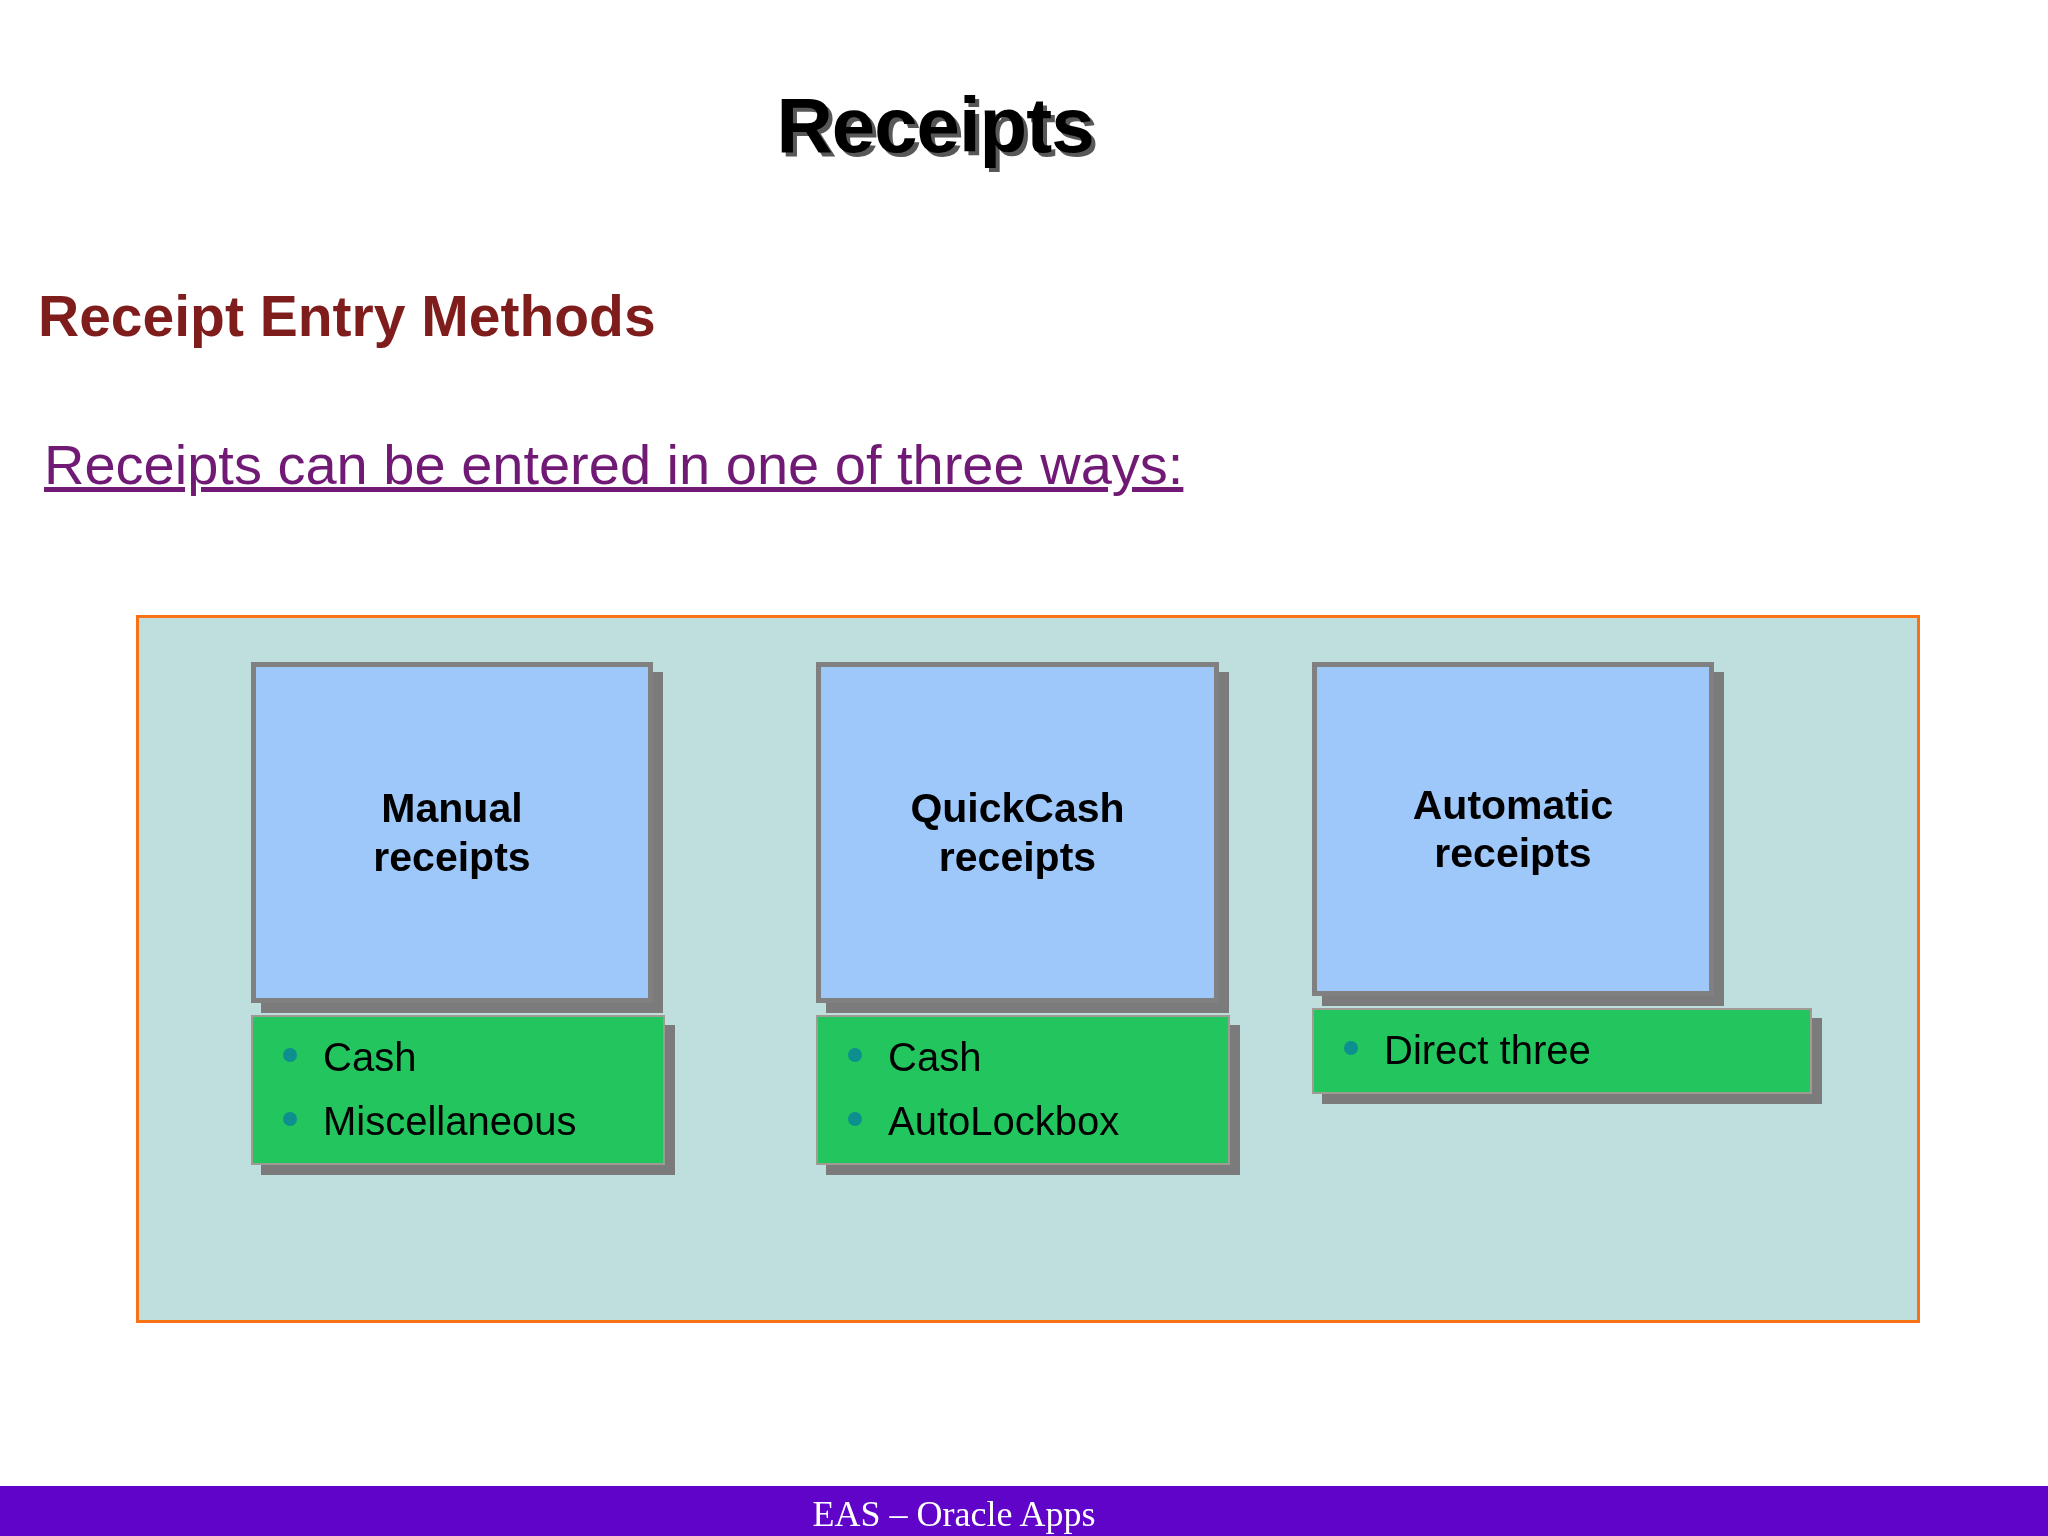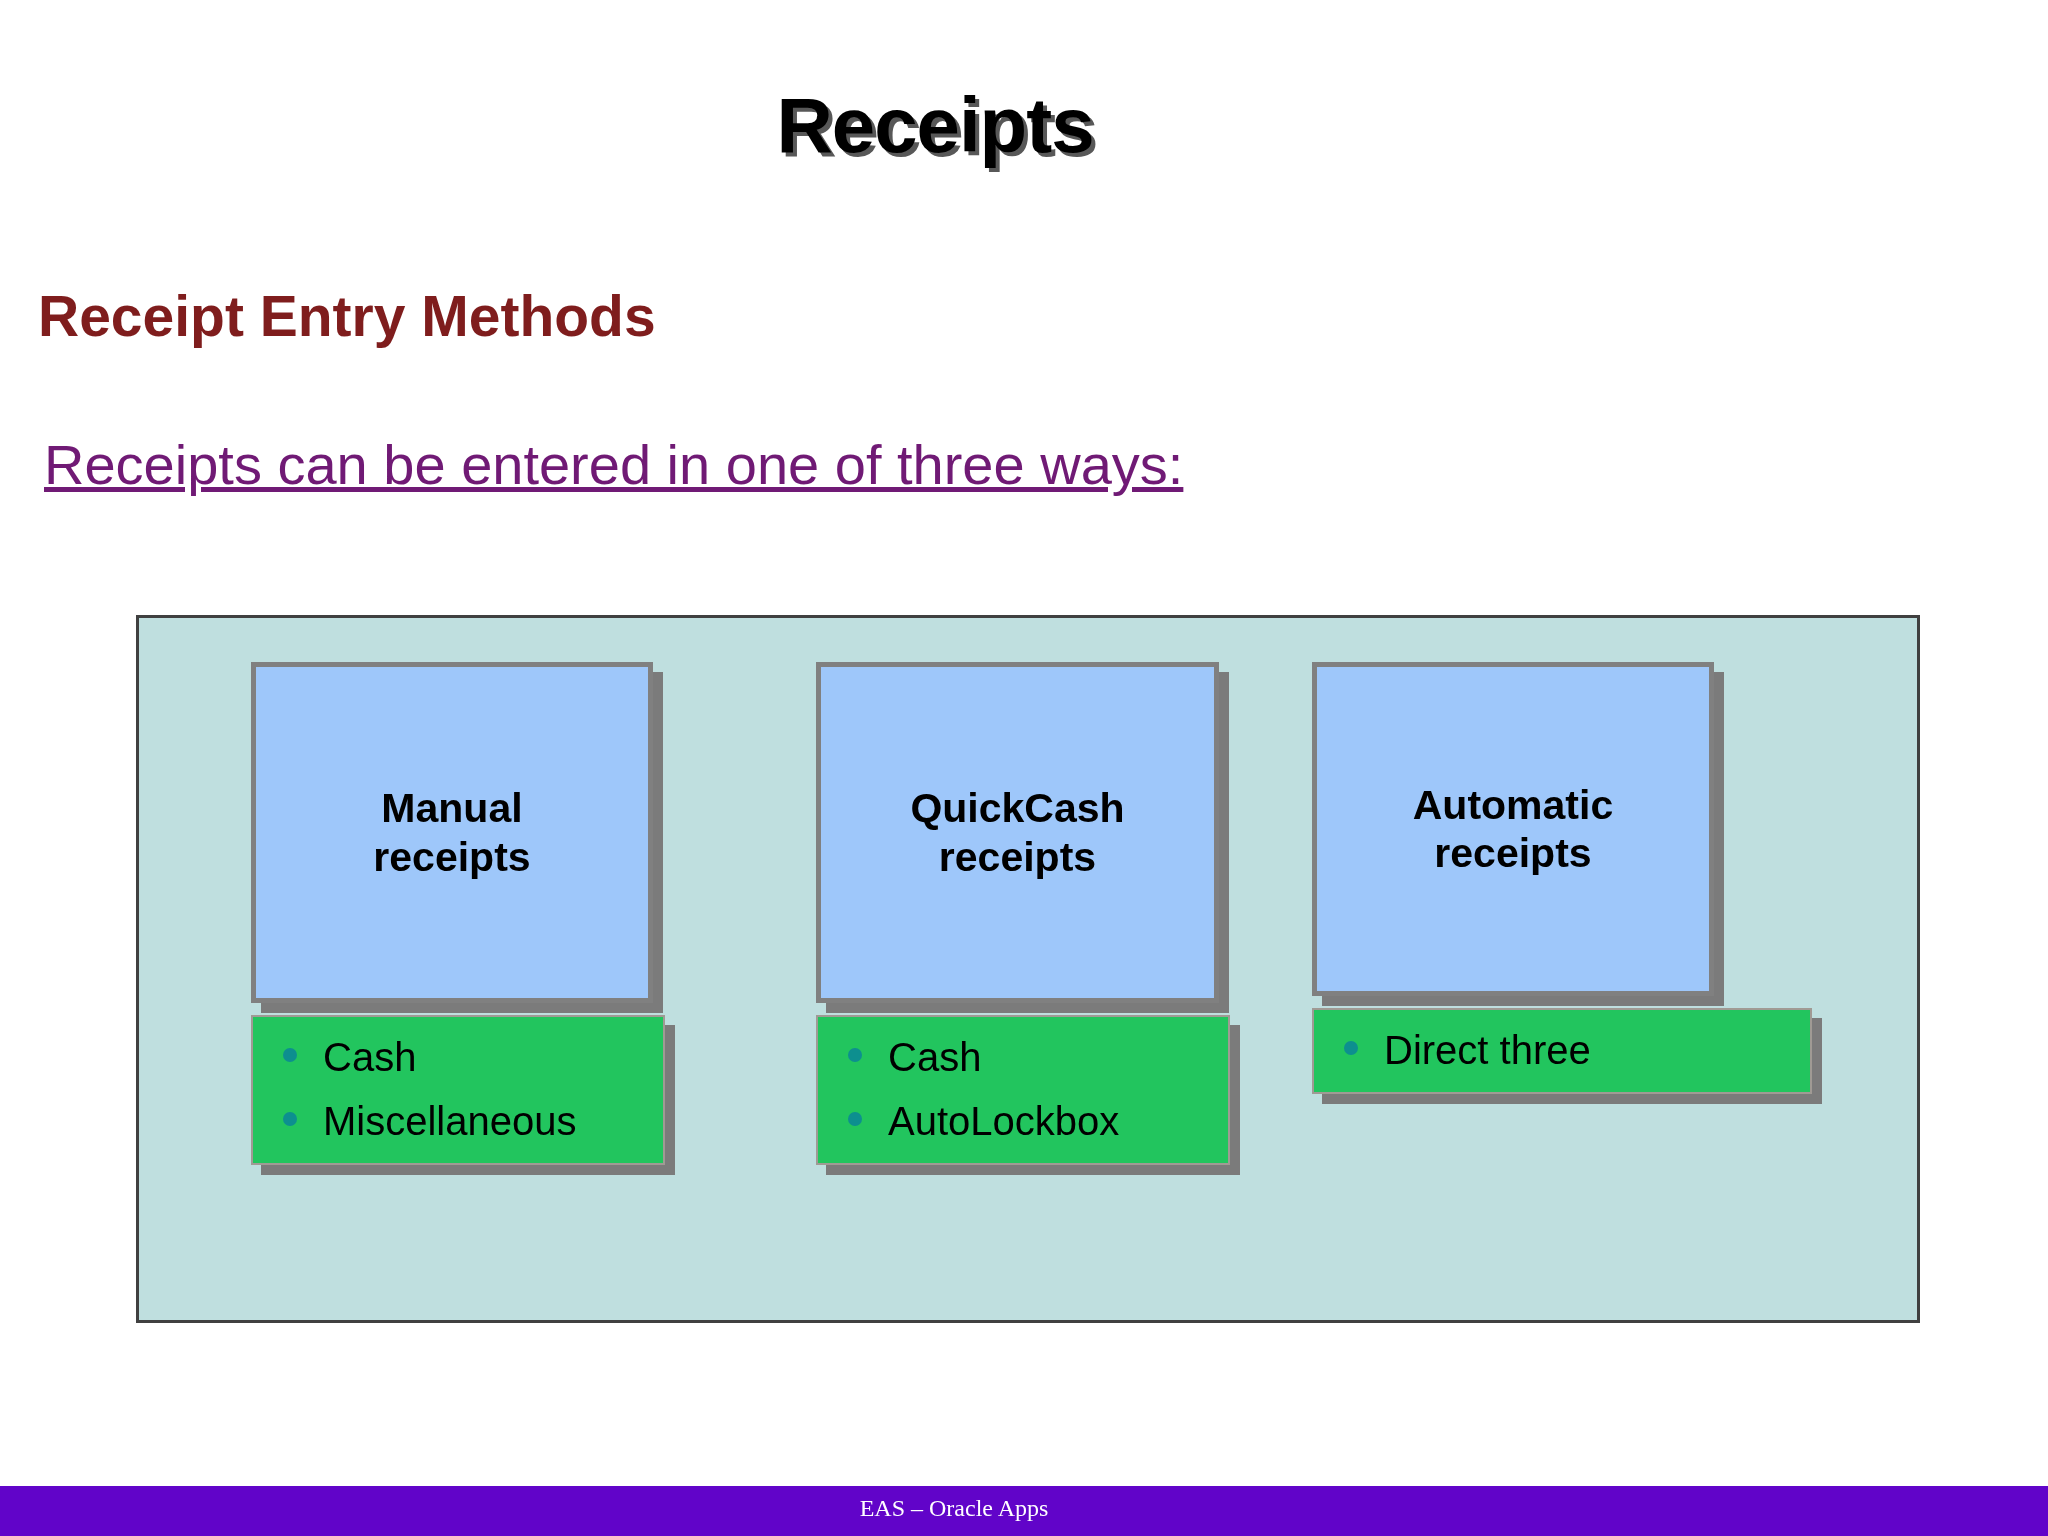--- a/index.html
+++ b/index.html
@@ -59,21 +59,21 @@
   }
 
   
   #diagram {
     position: absolute;
     left: 136px;
     top: 615px;
     width: 1784px;
     height: 708px;
     background: #bfdfdf;
-    border: 3px solid #404040;
+    border: 3px solid #f97316;
     box-sizing: border-box;
   }
 
   .column {
     position: absolute;
     top: 0;
   }
   .col-1 { left: 112px; }
   .col-2 { left: 640px; padding-left: 37px; }
   .col-3 { left: 1173px; }
@@ -150,21 +150,21 @@
     height: 50px;
     background: #6104c9;
   }
   #footer-text {
     position: absolute;
     left: 0;
     top: 10px;
     width: 1908px;
     text-align: center;
     font-family: "Liberation Serif", serif;
-    font-size: 24px;
+    font-size: 36px;
     line-height: 1.0;
     color: #ffffff;
     white-space: nowrap;
   }
 </style>
 </head>
 <body>
 
 <div id="slide-title">Receipts</div>
 

